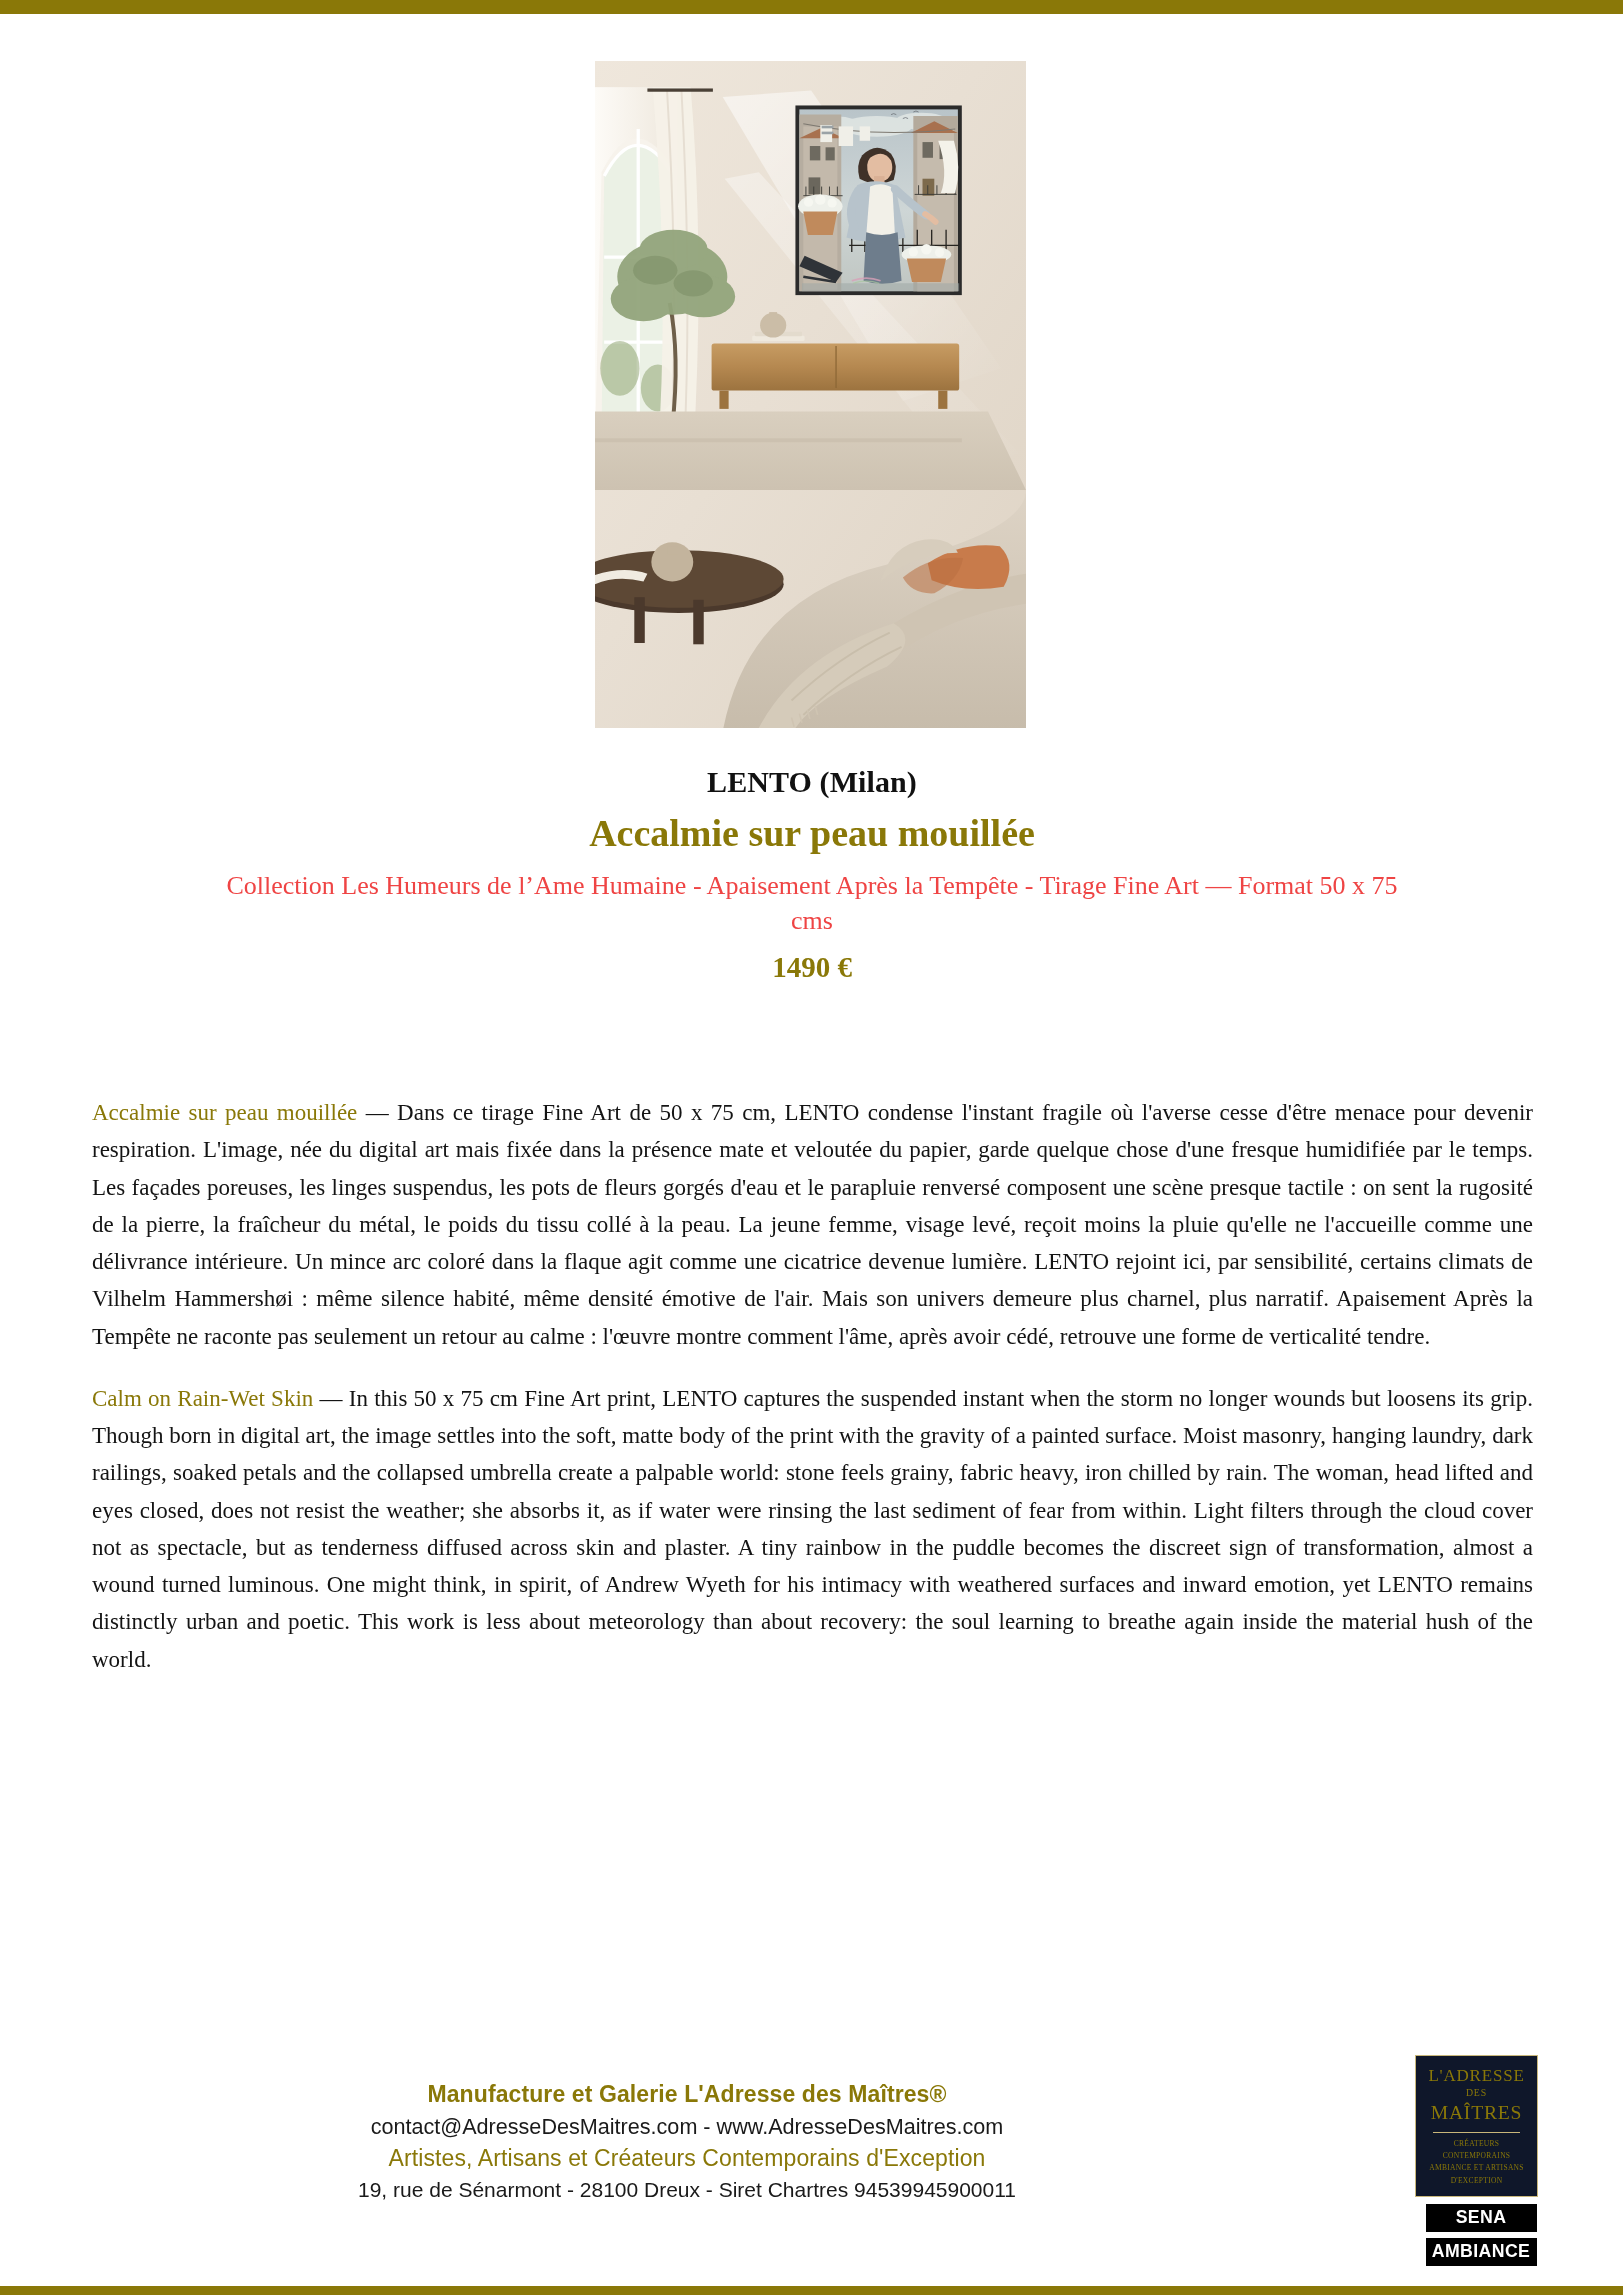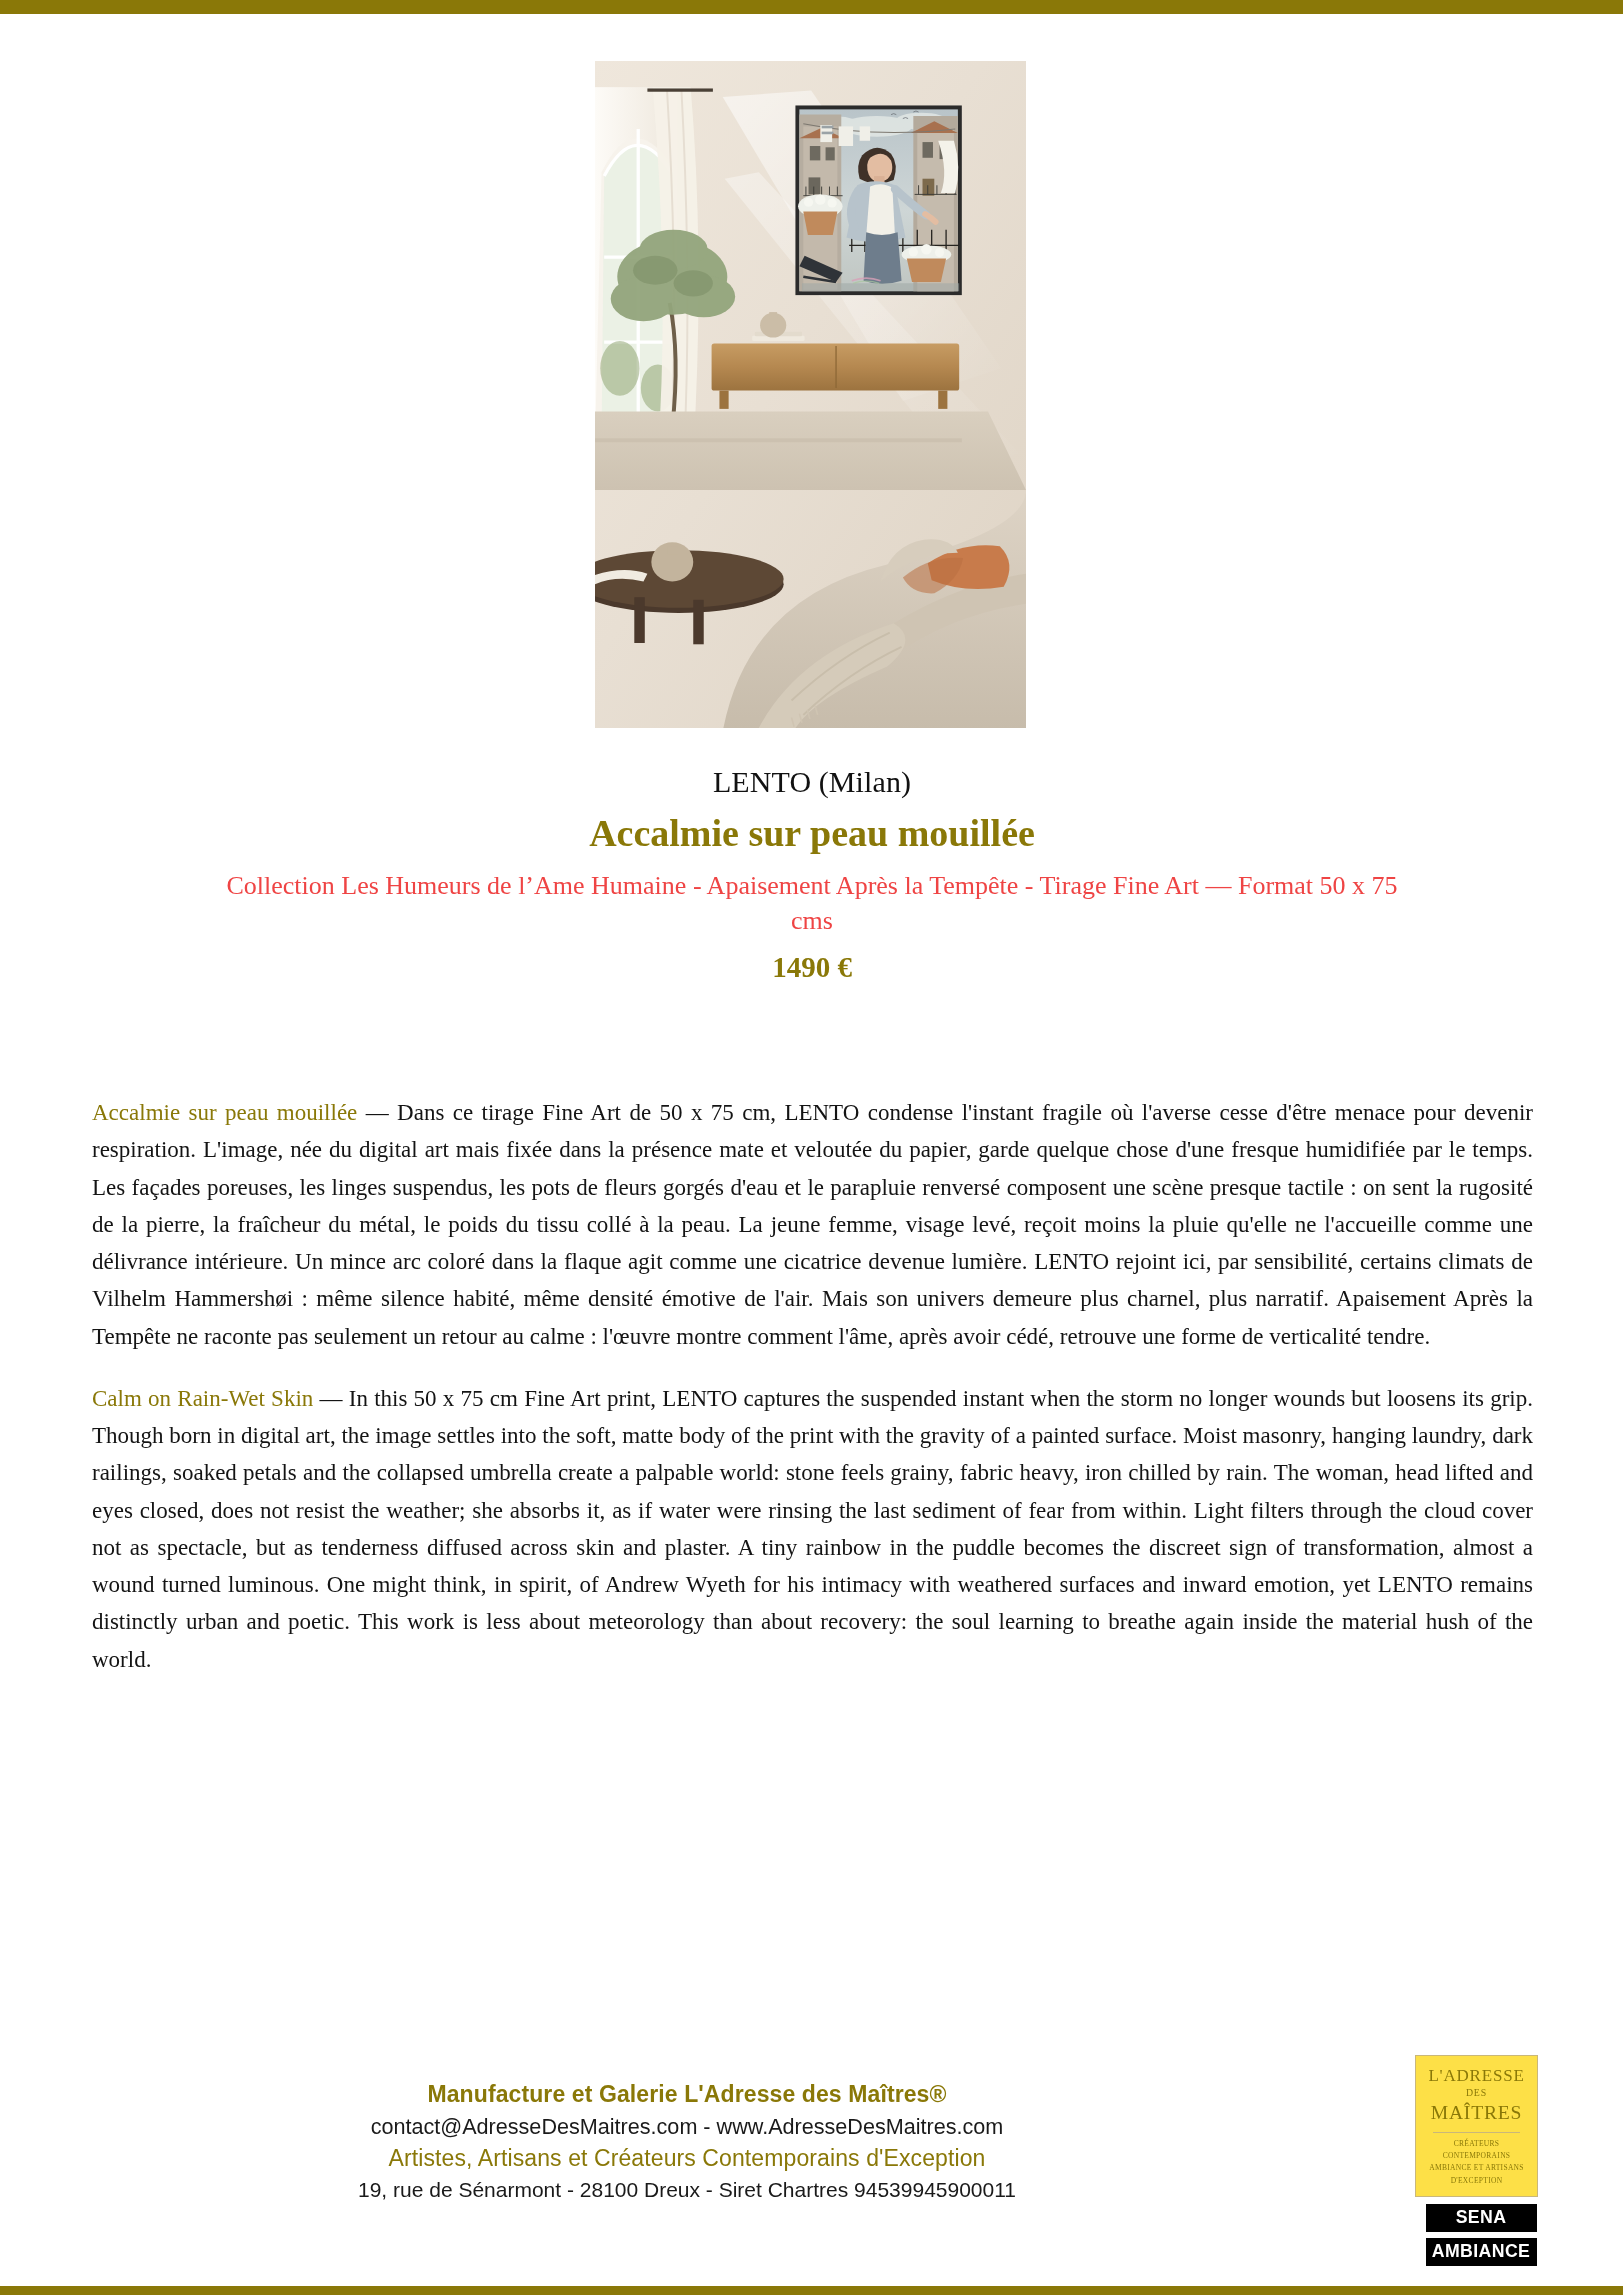--- a/index.html
+++ b/index.html
@@ -42,21 +42,21 @@
 
   
   .header-block {
     position: absolute;
     left: 92px; top: 764px;
     width: 1440px;
     text-align: center;
   }
   .artist-line {
     font-family: "Liberation Serif", serif;
-    font-weight: normal;
+    font-weight: bold;
     font-size: 30px;
     color: #111111;
     line-height: 1.22;
     letter-spacing: 0.1px;
   }
   .work-title {
     font-family: "Liberation Serif", serif;
     font-weight: bold;
     font-size: 38px;
     color: #8a7808;
@@ -133,21 +133,21 @@
   }
 
   
   .logo-cluster {
     position: absolute;
     left: 1415px; top: 2055px;
     width: 123px;
   }
   .logo-card {
     border: 1.3px solid #c9b77a;
-    background: #fde047;
+    background: #0f172a;
     padding: 10.5px 5.2px 9.2px 5.2px;
     text-align: center;
   }
   .logo-l1 {
     font-family: "Liberation Serif", serif;
     font-size: 17px;
     color: #8a7808;
     letter-spacing: 0.8px;
     line-height: 1.1;
   }

